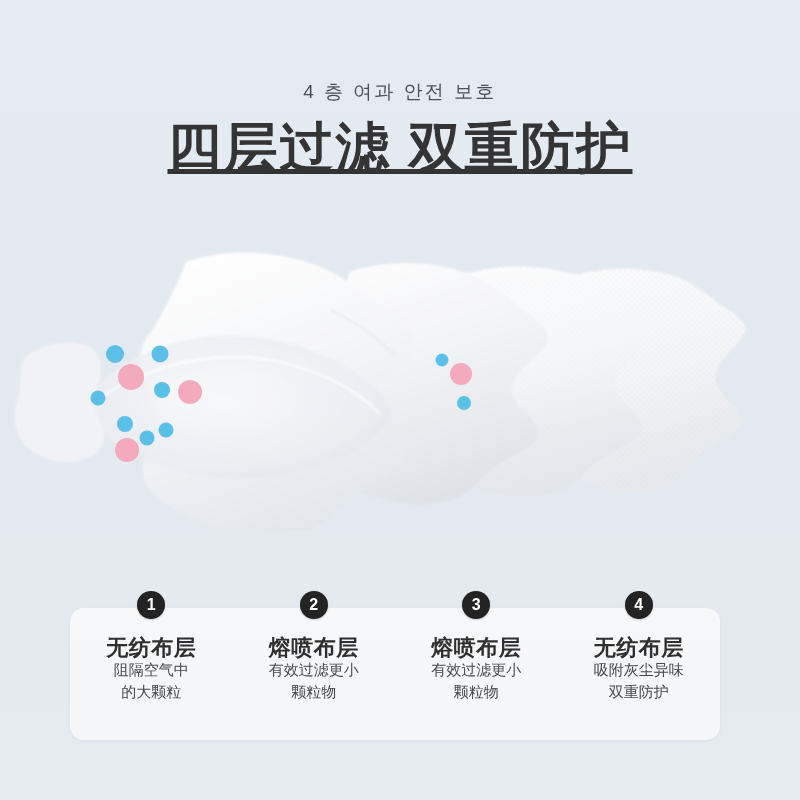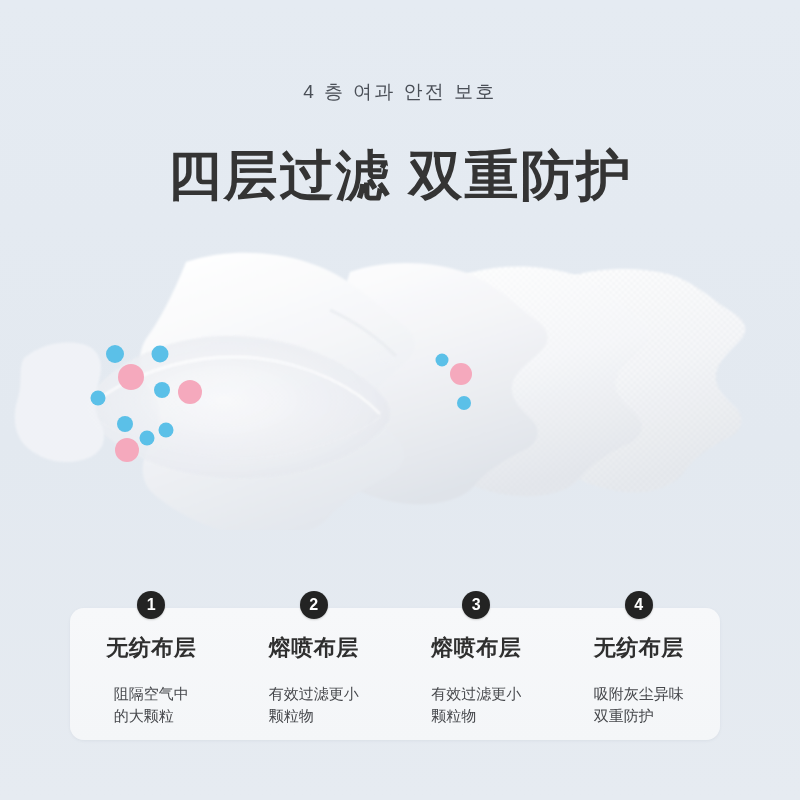--- a/index.html
+++ b/index.html
@@ -33,27 +33,28 @@
   }
   .subtitle {
     margin-top: 82px;
     font-size: 19px;
     letter-spacing: 2.4px;
     color: #4a4f57;
     font-weight: 400;
     line-height: 1;
   }
   .title {
-    margin-top: 46px;
+    margin-top: 18px;
     font-size: 54px;
     font-weight: 700;
     letter-spacing: 2px;
     color: #343434;
     line-height: 1.05;
     white-space: pre;
+    text-decoration: underline;
   }
 
   
   .illustration {
     position: absolute;
     left: 0;
     top: 240px;
     width: 800px;
     height: 290px;
   }
@@ -118,25 +119,25 @@
   .legend-title {
     margin-top: 18px;
     font-size: 22px;
     font-weight: 700;
     color: #2f2f2f;
     letter-spacing: 0.5px;
     line-height: 1;
     white-space: nowrap;
   }
   .legend-desc {
-    margin-top: 24px;
+    margin-top: 0;
     font-size: 15px;
     color: #46484c;
     line-height: 1.45;
-    text-align: left;
+    text-align: center;
     white-space: pre-line;
   }
 </style>
 </head>
 <body>
 
 <div class="page">
 
   <div class="header">
     <div class="subtitle">4 층 여과 안전 보호</div>

